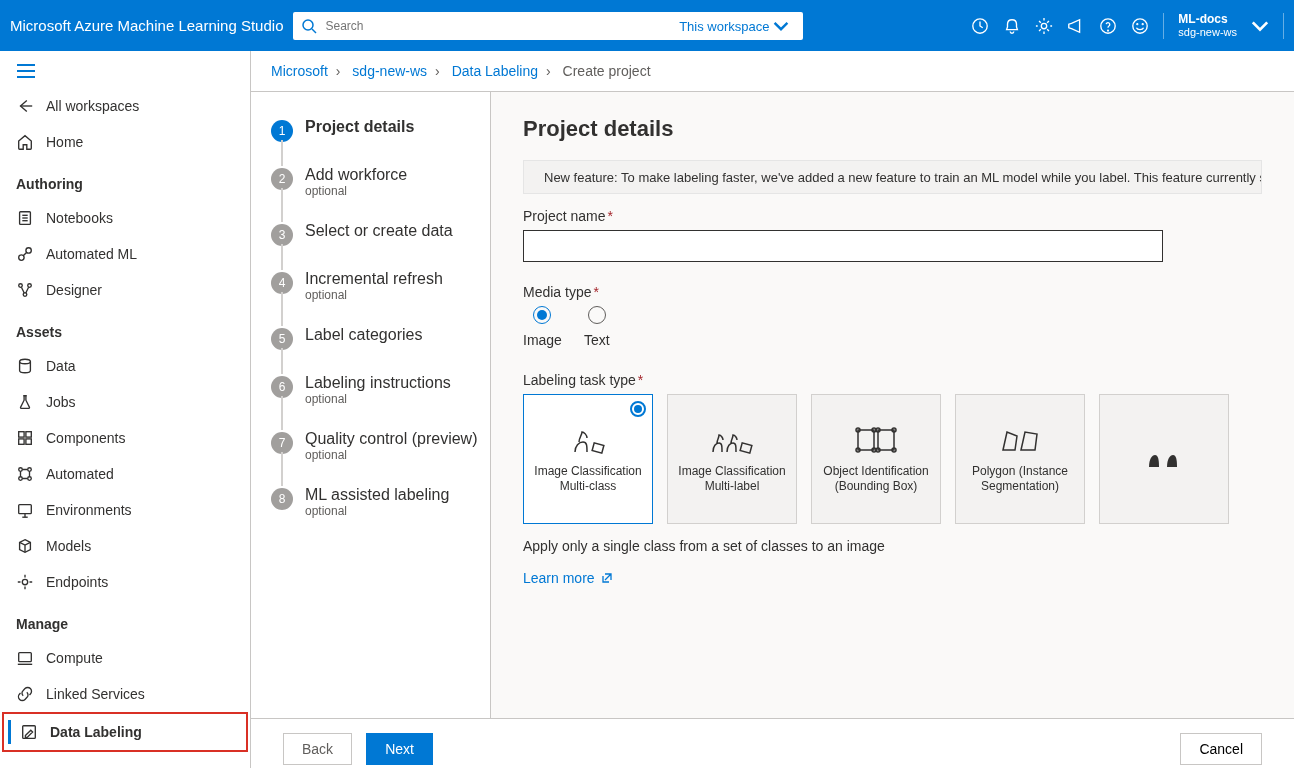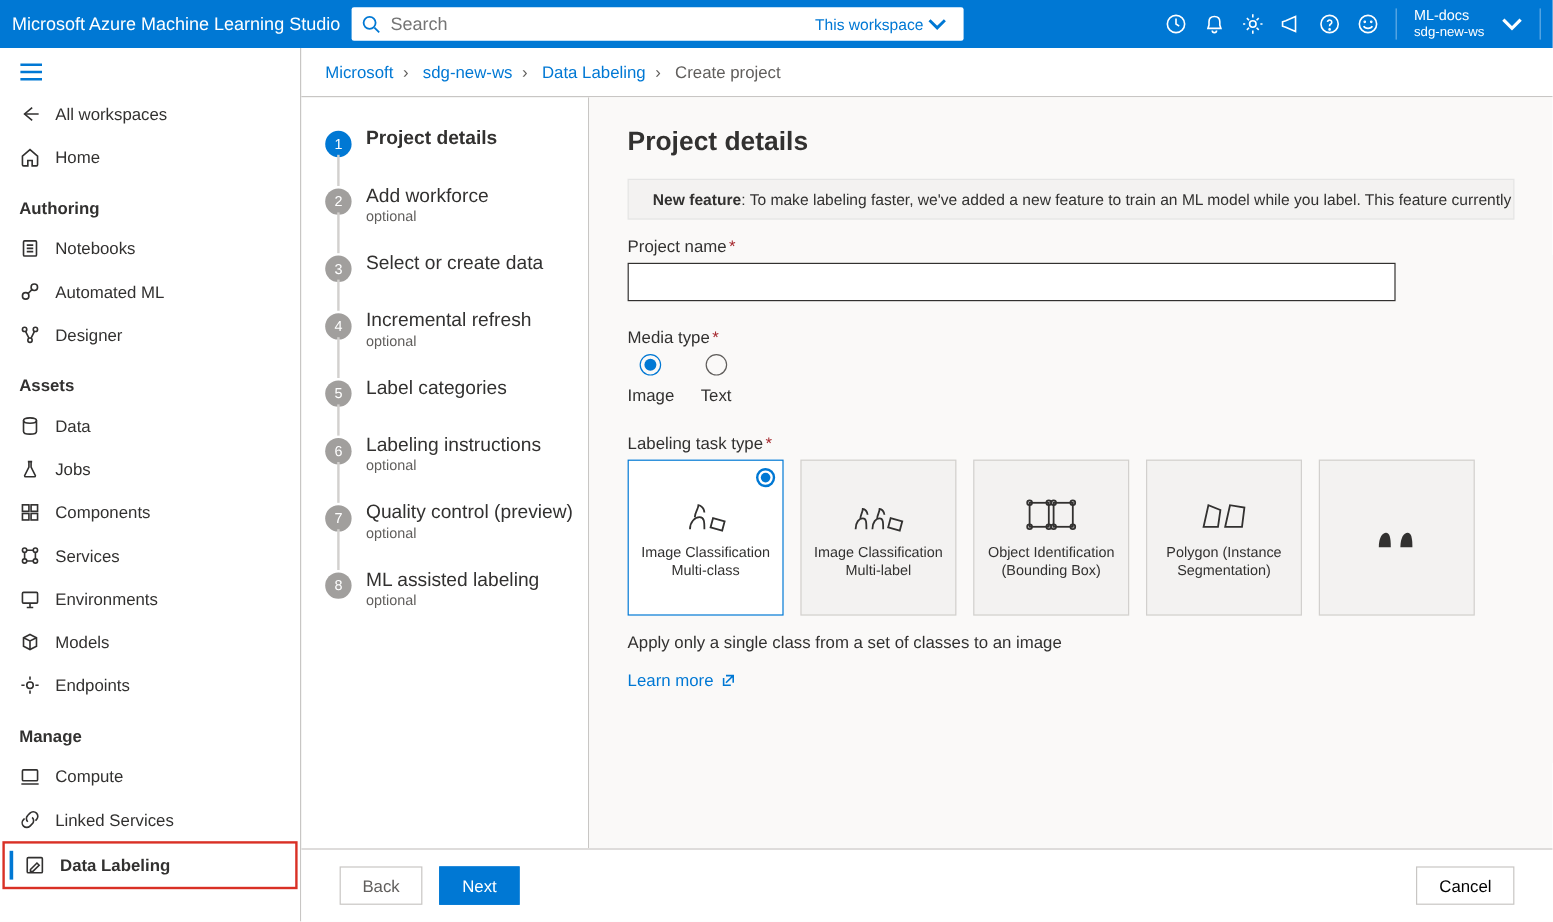--- a/index.html
+++ b/index.html
@@ -9,31 +9,31 @@
     --muted:#605e5c;
     --border:#c8c6c4;
     --bg:#ffffff;
     --panel:#f5f5f5;
     --highlight:#d93025;
   }
   *{box-sizing:border-box;font-family:"Segoe UI",Arial,sans-serif;}
   html,body{margin:0;padding:0;height:100%;width:100%;color:var(--text);font-size:14px;background:#fff;overflow:hidden;}
 
   
-  .topbar{display:flex;align-items:center;height:40px;background:var(--azure-blue);color:#fff;padding:0 10px;gap:10px;}
+  .topbar{display:flex;align-items:center;height:51px;background:var(--azure-blue);color:#fff;padding:0 10px;gap:10px;}
   .topbar .brand{font-size:15px;font-weight:400;white-space:nowrap;}
   .searchbox{flex:1;max-width:510px;display:flex;align-items:center;background:#fff;color:#333;height:28px;border-radius:2px;padding:0 8px;}
   .searchbox svg{width:16px;height:16px;color:var(--azure-blue);margin-right:6px;}
-  .searchbox input{flex:1;border:none;outline:none;font-size:15px;color:#333;}
+  .searchbox input{flex:1;border:none;outline:none;font-size:12px;color:#333;}
   .searchbox .scope{color:var(--azure-blue);font-size:13px;display:flex;align-items:flex-end;gap:4px;}
   .topicons{display:flex;align-items:center;gap:14px;margin-left:auto;}
   .topicons .ico,.topicons svg{width:18px;height:18px;color:#fff;}
   .topicons .divider{width:1px;height:26px;background:rgba(255,255,255,.4);}
   .account{line-height:1.1;font-size:12px;}
-  .account .org{font-weight:400;}
+  .account .org{font-weight:700;}
   .account .ws{font-size:11px;}
 
   
   .layout{display:flex;height:calc(100% - 40px);}
   .sidebar{width:251px;border-right:1px solid var(--border);display:flex;flex-direction:column;overflow:auto;}
   .sidebar .row{display:flex;align-items:center;gap:12px;padding:8px 16px;cursor:pointer;font-size:14px;color:var(--text);position:relative;line-height:20px;}
   .sidebar .row.small{font-weight:600;color:var(--text);padding:14px 16px 6px;font-size:14px;cursor:default;}
   .sidebar .row svg{width:18px;height:18px;color:var(--text);}
   .sidebar .row.active{font-weight:600;}
   .sidebar .row.active::before{content:"";position:absolute;left:4px;top:6px;bottom:6px;width:3px;background:var(--azure-blue);}
@@ -53,21 +53,21 @@
   .step.active .circle{background:var(--azure-blue);}
   .step .title{font-size:16px;color:var(--text);}
   .step.active .title{font-weight:600;}
   .step .opt{font-size:12px;color:var(--muted);}
   .step::after{content:"";position:absolute;left:10px;top:28px;bottom:-6px;width:2px;background:#d2d0ce;}
   .step:last-child::after{display:none;}
 
   .panel{flex:1;display:flex;flex-direction:column;overflow:auto;padding:24px 32px;background:#faf9f8;}
   .panel h1{margin:0 0 18px;font-size:22px;font-weight:600;}
   .infobar{display:flex;align-items:center;gap:8px;background:#f3f2f1;border:1px solid #e5e5e5;padding:8px 12px;font-size:13px;margin-bottom:14px;white-space:nowrap;overflow:hidden;}
-  .infobar strong{font-weight:700;}
+  .infobar strong{font-weight:400;}
   .req{color:#a4262c;margin-left:2px;}
   label.field{display:block;font-size:14px;margin-bottom:6px;}
   input.text{width:640px;max-width:100%;height:32px;border:1px solid var(--text);padding:0 8px;font-size:14px;margin-bottom:22px;background:#fff;}
   .radios{display:flex;gap:22px;margin-bottom:24px;}
   .radio{display:flex;align-items:center;gap:8px;cursor:pointer;flex-direction:column;}
   .radio .dot{width:18px;height:18px;border:1px solid var(--muted);border-radius:50%;display:flex;align-items:center;justify-content:center;}
   .radio.sel .dot{border-color:var(--azure-blue);}
   .radio .dot .inner{width:10px;height:10px;border-radius:50%;}
   .radio.sel .dot .inner{background:var(--azure-blue);}
 
@@ -224,21 +224,21 @@
       <span>Components</span>
     </div>
     <div class="row">
       <svg viewBox="0 0 20 20" fill="none" stroke="currentColor" stroke-width="1.5">
           <circle cx="5" cy="5" r="2"></circle>
           <circle cx="15" cy="5" r="2"></circle>
           <circle cx="5" cy="15" r="2"></circle>
           <circle cx="15" cy="15" r="2"></circle>
           <path d="M7 5h6M5 7v6M15 7v6M7 15h6"></path>
         </svg>
-      <span>Services</span>
+      <span>Automated</span>
     </div>
     <div class="row">
       <svg viewBox="0 0 20 20" fill="none" stroke="currentColor" stroke-width="1.5">
           <rect x="3" y="4" width="14" height="10" rx="1"></rect>
           <line x1="7" y1="18" x2="13" y2="18"></line>
           <line x1="10" y1="14" x2="10" y2="18"></line>
         </svg>
       <span>Environments</span>
     </div>
     <div class="row">

